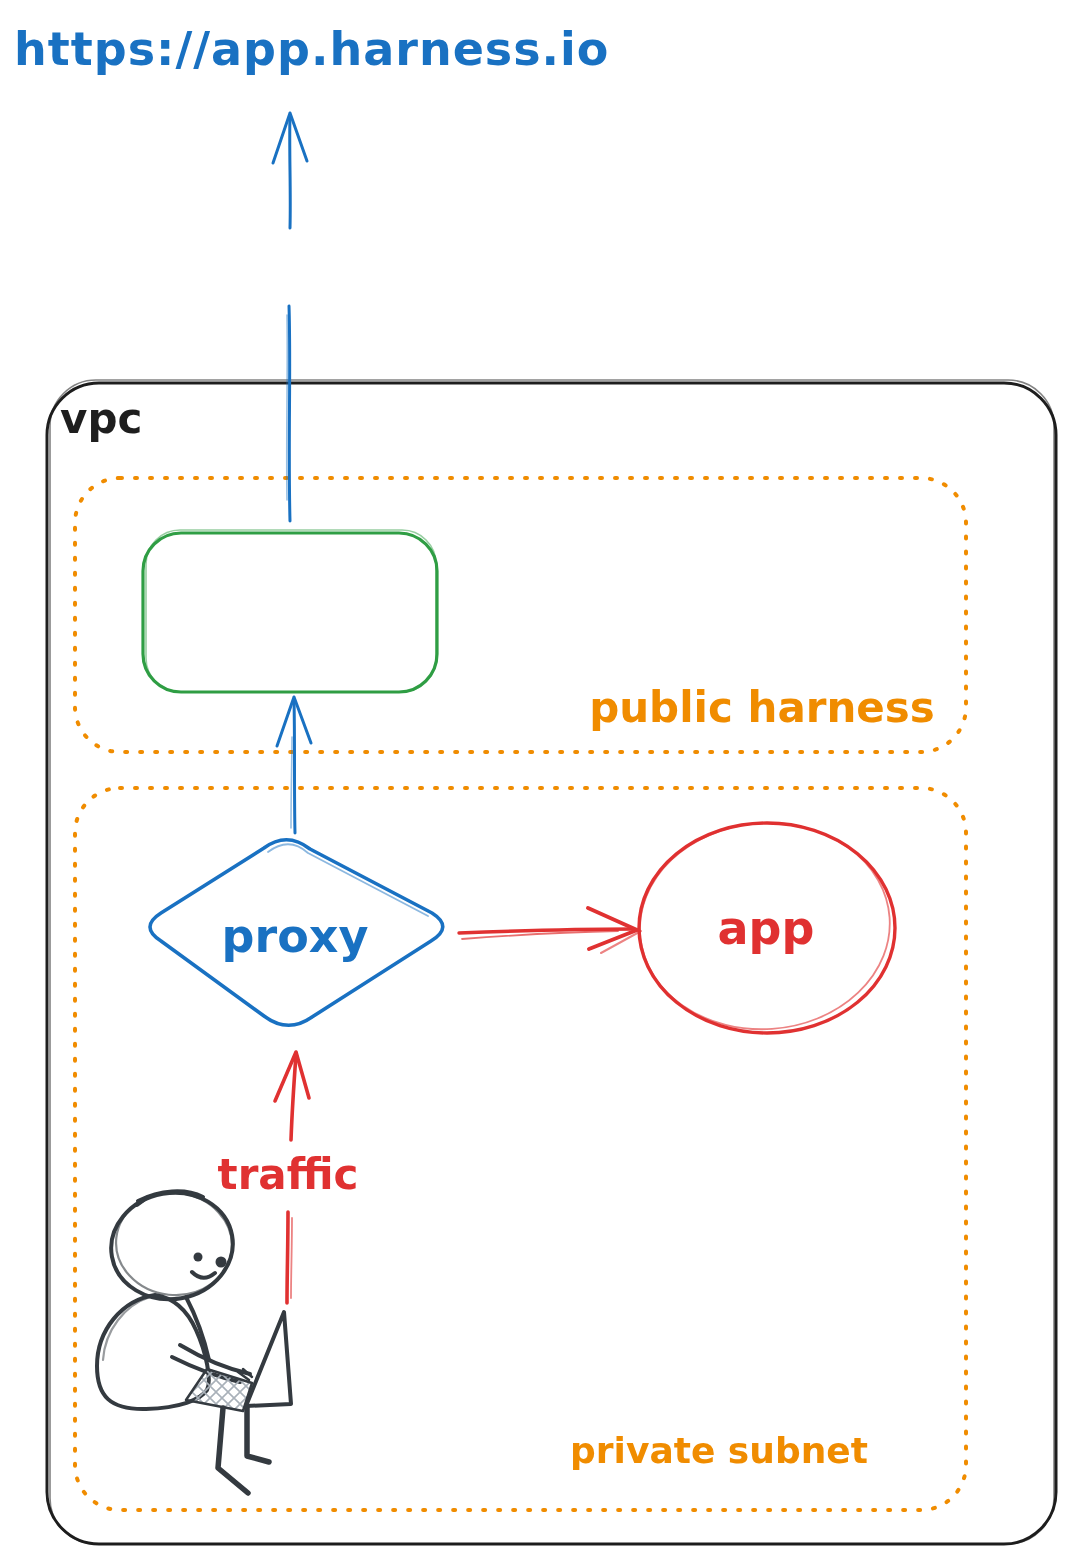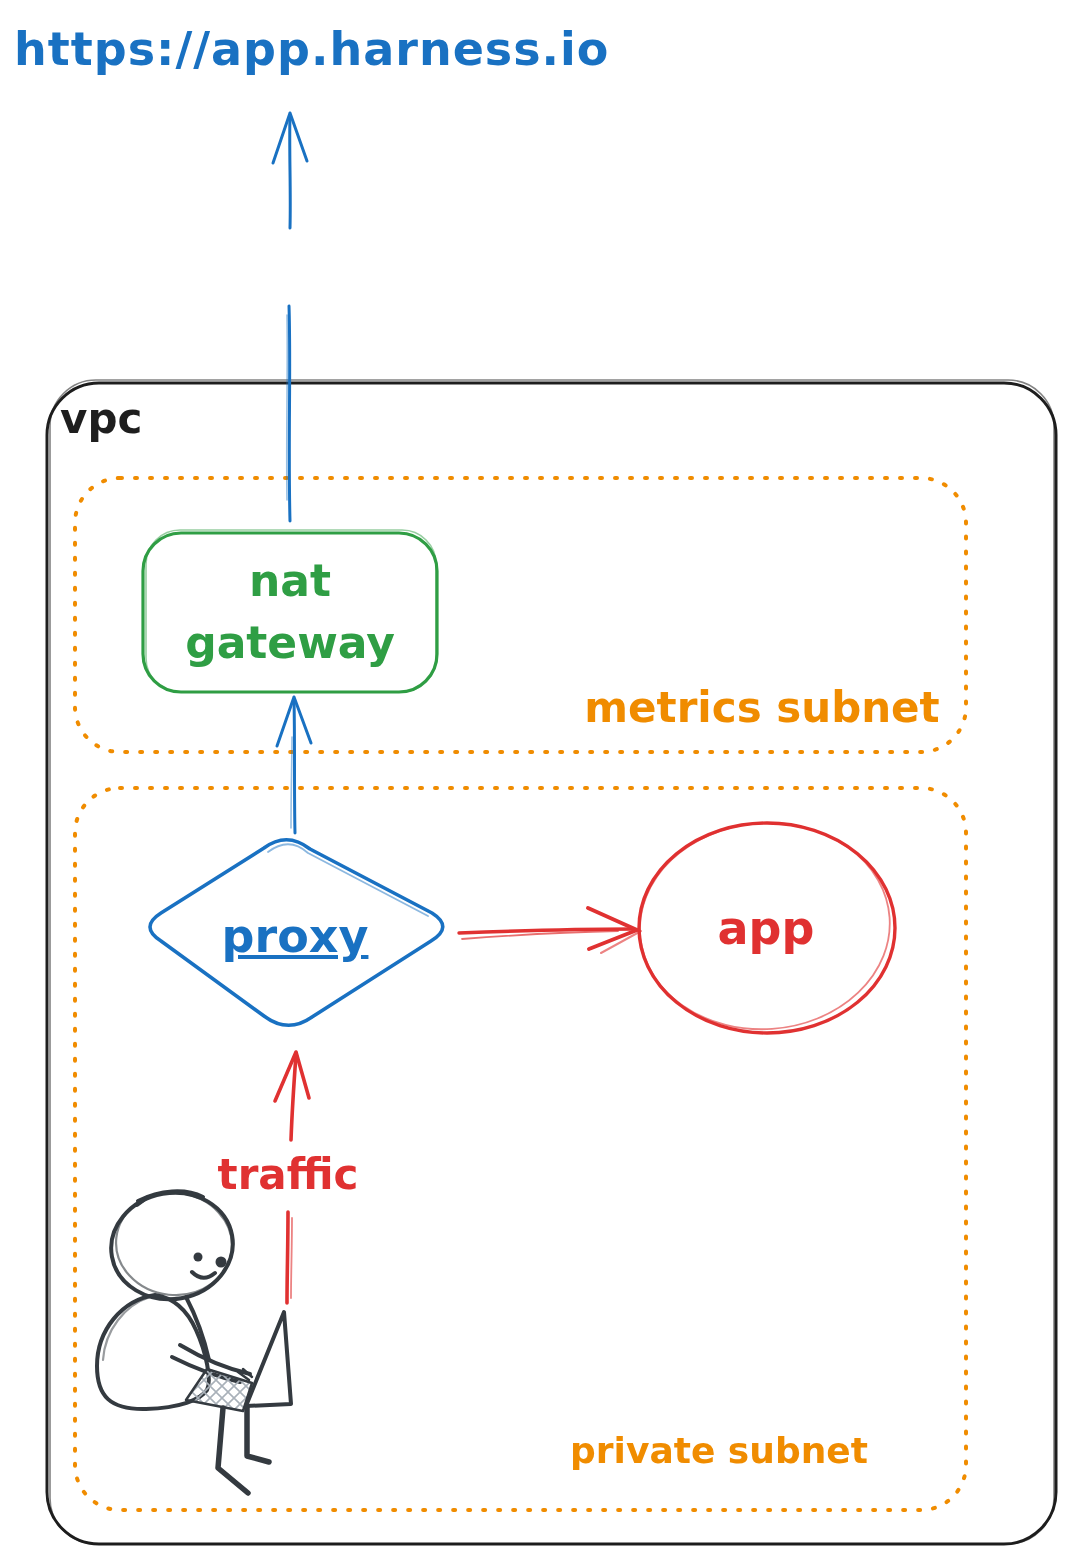--- a/index.html
+++ b/index.html
@@ -17,21 +17,21 @@
     font-weight:bold;
     user-select:none;
   }
   .centered{transform:translate(-50%,-50%);text-align:center;}
   .lbl-url{left:14px;top:22px;font-size:46px;letter-spacing:1px;color:var(--blue);}
   .lbl-config{left:246px;top:270px;font-size:40px;color:var(--blue);}
   .lbl-vpc{left:60px;top:394px;font-size:42px;color:var(--ink);}
   .lbl-nat{left:290px;top:612px;font-size:44px;line-height:62px;color:var(--green);}
   .lbl-nat span{display:block;}
   .lbl-public{left:762px;top:707px;font-size:42px;color:var(--orange);}
-  .lbl-proxy{left:295px;top:936px;font-size:46px;color:var(--blue);text-decoration:underline;}
+  .lbl-proxy{left:295px;top:936px;font-size:46px;color:var(--blue);}
   .lbl-app{left:766px;top:928px;font-size:46px;color:var(--red);}
   .lbl-traffic{left:288px;top:1174px;font-size:42px;color:var(--red);}
   .lbl-private{left:719px;top:1450px;font-size:36px;color:var(--orange);}
 
   .stroke-blue{stroke:var(--blue);}
   .stroke-green{stroke:var(--green);}
   .stroke-orange{stroke:var(--orange);}
   .stroke-red{stroke:var(--red);}
   .stroke-ink{stroke:var(--ink);}
   .stroke-person{stroke:var(--person);}
@@ -121,23 +121,19 @@
         <path d="M 284 1312 L 291 1404 L 246 1406 Z" stroke-width="4"></path>
         <path d="M 207 1369 L 252 1383 L 243 1411 L 186 1400 Z" fill="url(#hatch)" stroke-width="2.5"></path>
       </g>
       <path stroke-width="5.5" d="M 223 1408 L 218 1468 L 248 1493"></path>
       <path stroke-width="5.5" d="M 247 1407 L 247 1456 L 269 1462"></path>
     </g>
   </svg>
 
   <div class="label lbl-url">https://app.harness.io</div>
   <div class="label lbl-vpc">vpc</div>
-  <div class="label lbl-nat centered">
-    <span>nat</span>
-    <span>gateway</span>
-  </div>
-  <div class="label lbl-public centered">metrics subnet</div>
+  <div class="label lbl-public centered">public harness</div>
   <div class="label lbl-proxy centered">proxy</div>
   <div class="label lbl-app centered">app</div>
   <div class="label lbl-traffic centered">traffic</div>
   <div class="label lbl-private centered">private subnet</div>
 
 </div>
 
 </body></html>

